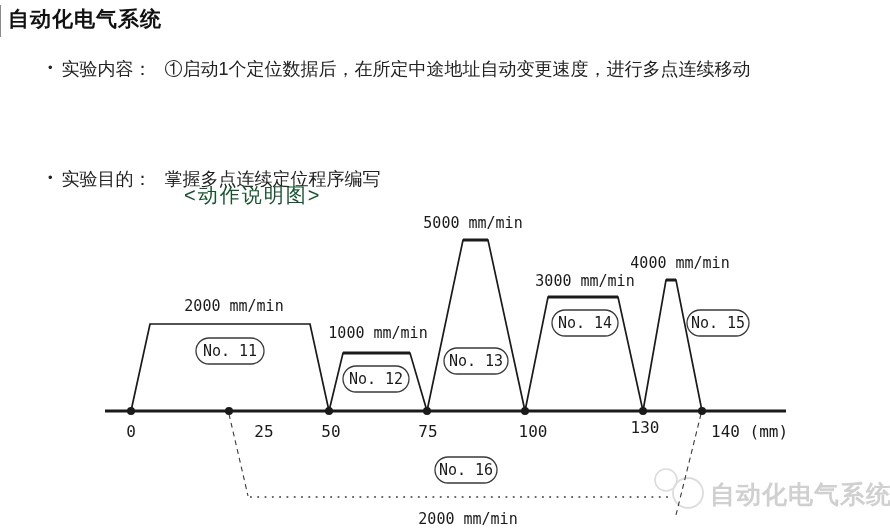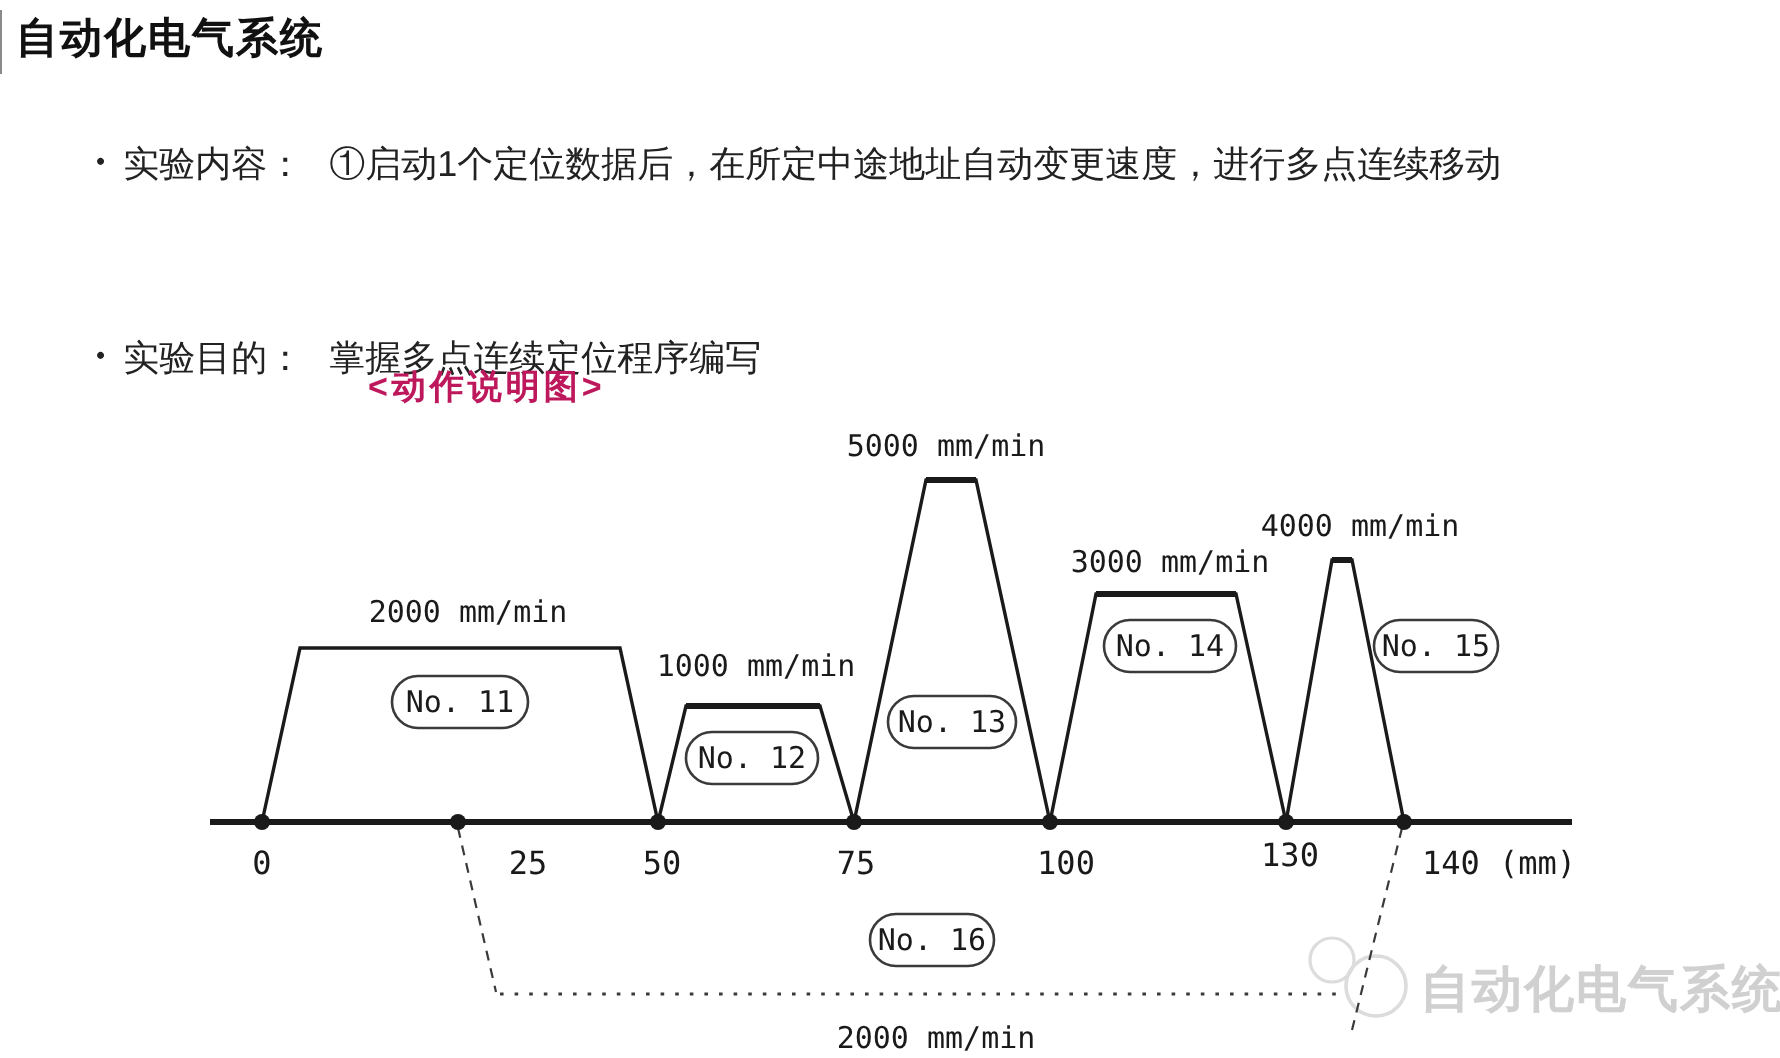--- a/index.html
+++ b/index.html
@@ -9,26 +9,26 @@
     font-family:"Liberation Sans",sans-serif;
   }
   .left-edge{position:absolute;left:0;top:5px;width:1px;height:32px;background:#8a8a8a;}
   .title{
     position:absolute;left:8px;top:5px;margin:0;
     font-size:21px;font-weight:bold;letter-spacing:1px;color:#111;
   }
   .bullet-line{
     position:absolute;left:48px;font-size:18px;white-space:nowrap;color:#222;
   }
-  #bullet1{top:70px;}
+  #bullet1{top:57px;}
   #bullet2{top:119px;margin-top:48px;}
   .bullet-glyph{font-size:13px;vertical-align:3px;margin-right:9px;color:#222;}
   .bullet-content{margin-left:13px;}
   .caption{
-    position:absolute;left:184px;top:182px;font-size:17px;letter-spacing:2px;color:#be185d;font-weight:bold;
+    position:absolute;left:184px;top:182px;font-size:20px;letter-spacing:2px;color:#14532d;
   }
   #diagram{position:absolute;left:0;top:0;}
   svg text{font-family:"DejaVu Sans Mono",monospace;}
 </style>
 </head>
 <body>
 
 <div class="left-edge"></div>
 
 <h1 class="title">自动化电气系统</h1>

